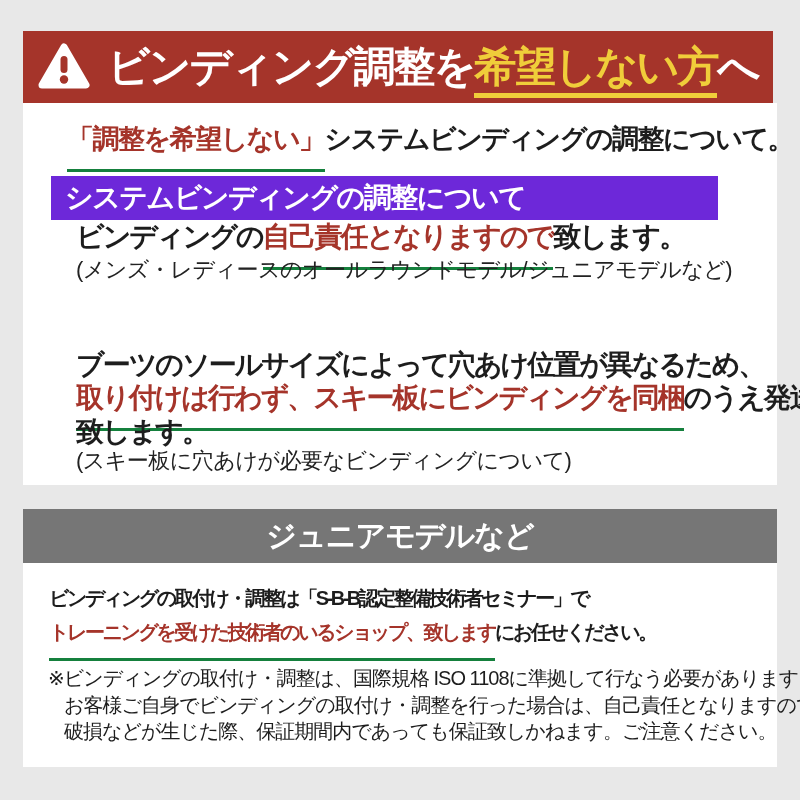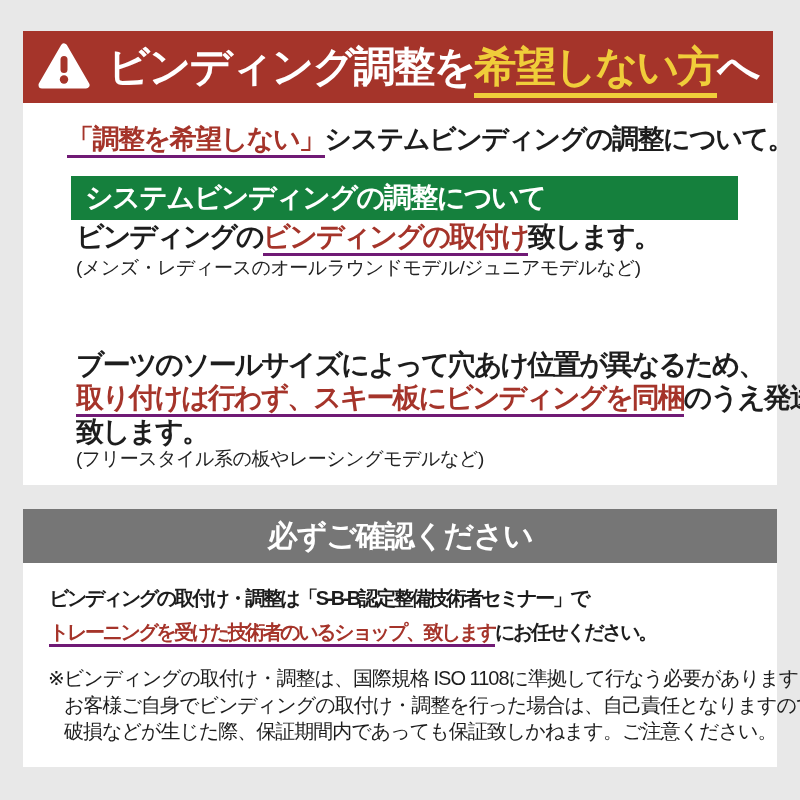--- a/index.html
+++ b/index.html
@@ -28,49 +28,49 @@
     padding-bottom: 3px;
   }
 
   
   .card { position: absolute; left: 23px; width: 754px; background: #ffffff; }
   .card1 { top: 103px; height: 382px; }
   .card2 { top: 509px; height: 258px; }
 
   .red-underline {
     color: #a5342a;
-    border-bottom: 3px solid #701a75;
-    padding-bottom: 1px;
+    border-bottom: 3px solid #15803d;
+    padding-bottom: 15px;
   }
 
   .intro {
     position: absolute; left: 44px; top: 20px;
     font-size: 27px; font-weight: 700; letter-spacing: -1.5px;
     white-space: nowrap; line-height: 1.2;
   }
 
   .section-bar {
-    position: absolute; left: 48px; width: 667px; height: 44px;
-    background: #15803d; color: #ffffff;
+    position: absolute; left: 28px; width: 667px; height: 44px;
+    background: #6d28d9; color: #ffffff;
     font-size: 28px; font-weight: 700; letter-spacing: -1.5px;
     display: flex; align-items: center;
     padding-left: 14px; box-sizing: border-box;
     white-space: nowrap;
   }
   .bar1 { top: 73px; }
   .bar2 { top: 196px; }
 
   .body-line {
     position: absolute; left: 53px;
     font-size: 28px; font-weight: 700; letter-spacing: -2px;
     white-space: nowrap; line-height: 1.15;
   }
   .note-line {
     position: absolute; left: 53px;
-    font-size: 19px; font-weight: 400; letter-spacing: -0.5px;
+    font-size: 22px; font-weight: 400; letter-spacing: -0.5px;
     white-space: nowrap; color: #222222;
   }
   .t-body1 { top: 118px; }
   .t-note1 { top: 152px; }
   .t-line1 { top: 246px; text-align: center; }
   .t-line2 { top: 279px; }
   .t-line3 { top: 313px; }
   .t-note2 { top: 343px; }
 
   
@@ -116,42 +116,42 @@
 
     <div class="intro">
       <span class="red-underline">「調整を希望しない」</span><span>システムビンディングの調整について。</span>
     </div>
 
     <div class="section-bar bar1">
       <span>システムビンディングの調整について</span>
     </div>
 
     <div class="body-line t-body1">
-      <span>ビンディングの</span><span class="red-underline">ビンディングの取付け</span><span>致します。</span>
+      <span>ビンディングの</span><span class="red-underline">自己責任となりますので</span><span>致します。</span>
     </div>
 
     <div class="note-line t-note1">(メンズ・レディースのオールラウンドモデル/ジュニアモデルなど)</div>
 
 
     <div class="body-line t-line1">ブーツのソールサイズによって穴あけ位置が異なるため、</div>
 
     <div class="body-line t-line2">
       <span class="red-underline">取り付けは行わず、スキー板にビンディングを同梱</span><span>のうえ発送</span>
     </div>
 
     <div class="body-line t-line3">致します。</div>
 
-    <div class="note-line t-note2">(フリースタイル系の板やレーシングモデルなど)</div>
+    <div class="note-line t-note2">(スキー板に穴あけが必要なビンディングについて)</div>
 
   </div>
 
   <div class="card card2">
 
     <div class="gray-bar">
-      <span>必ずご確認ください</span>
+      <span>ジュニアモデルなど</span>
     </div>
 
     <div class="confirm-line c-line1">ビンディングの取付け・調整は「S-B-B認定整備技術者セミナー」で</div>
 
     <div class="confirm-line c-line2">
       <span class="red-underline">トレーニングを受けた技術者のいるショップ、致します</span><span>にお任せください。</span>
     </div>
 
     <div class="fine-print fp1">※ビンディングの取付け・調整は、国際規格 ISO 1108に準拠して行なう必要があります。</div>
     <div class="fine-print fp2">お客様ご自身でビンディングの取付け・調整を行った場合は、自己責任となりますので</div>

